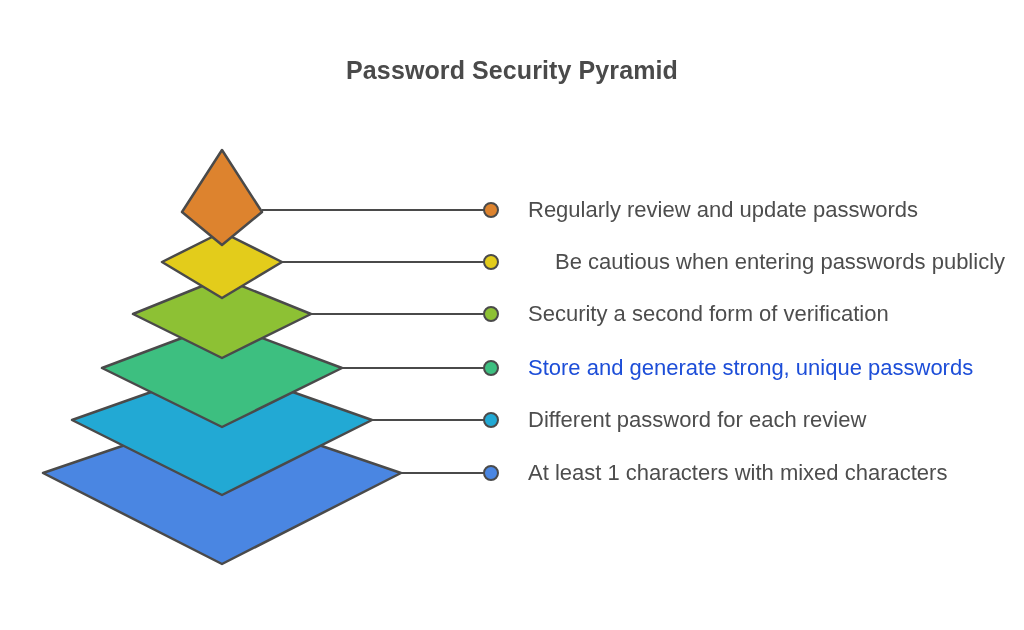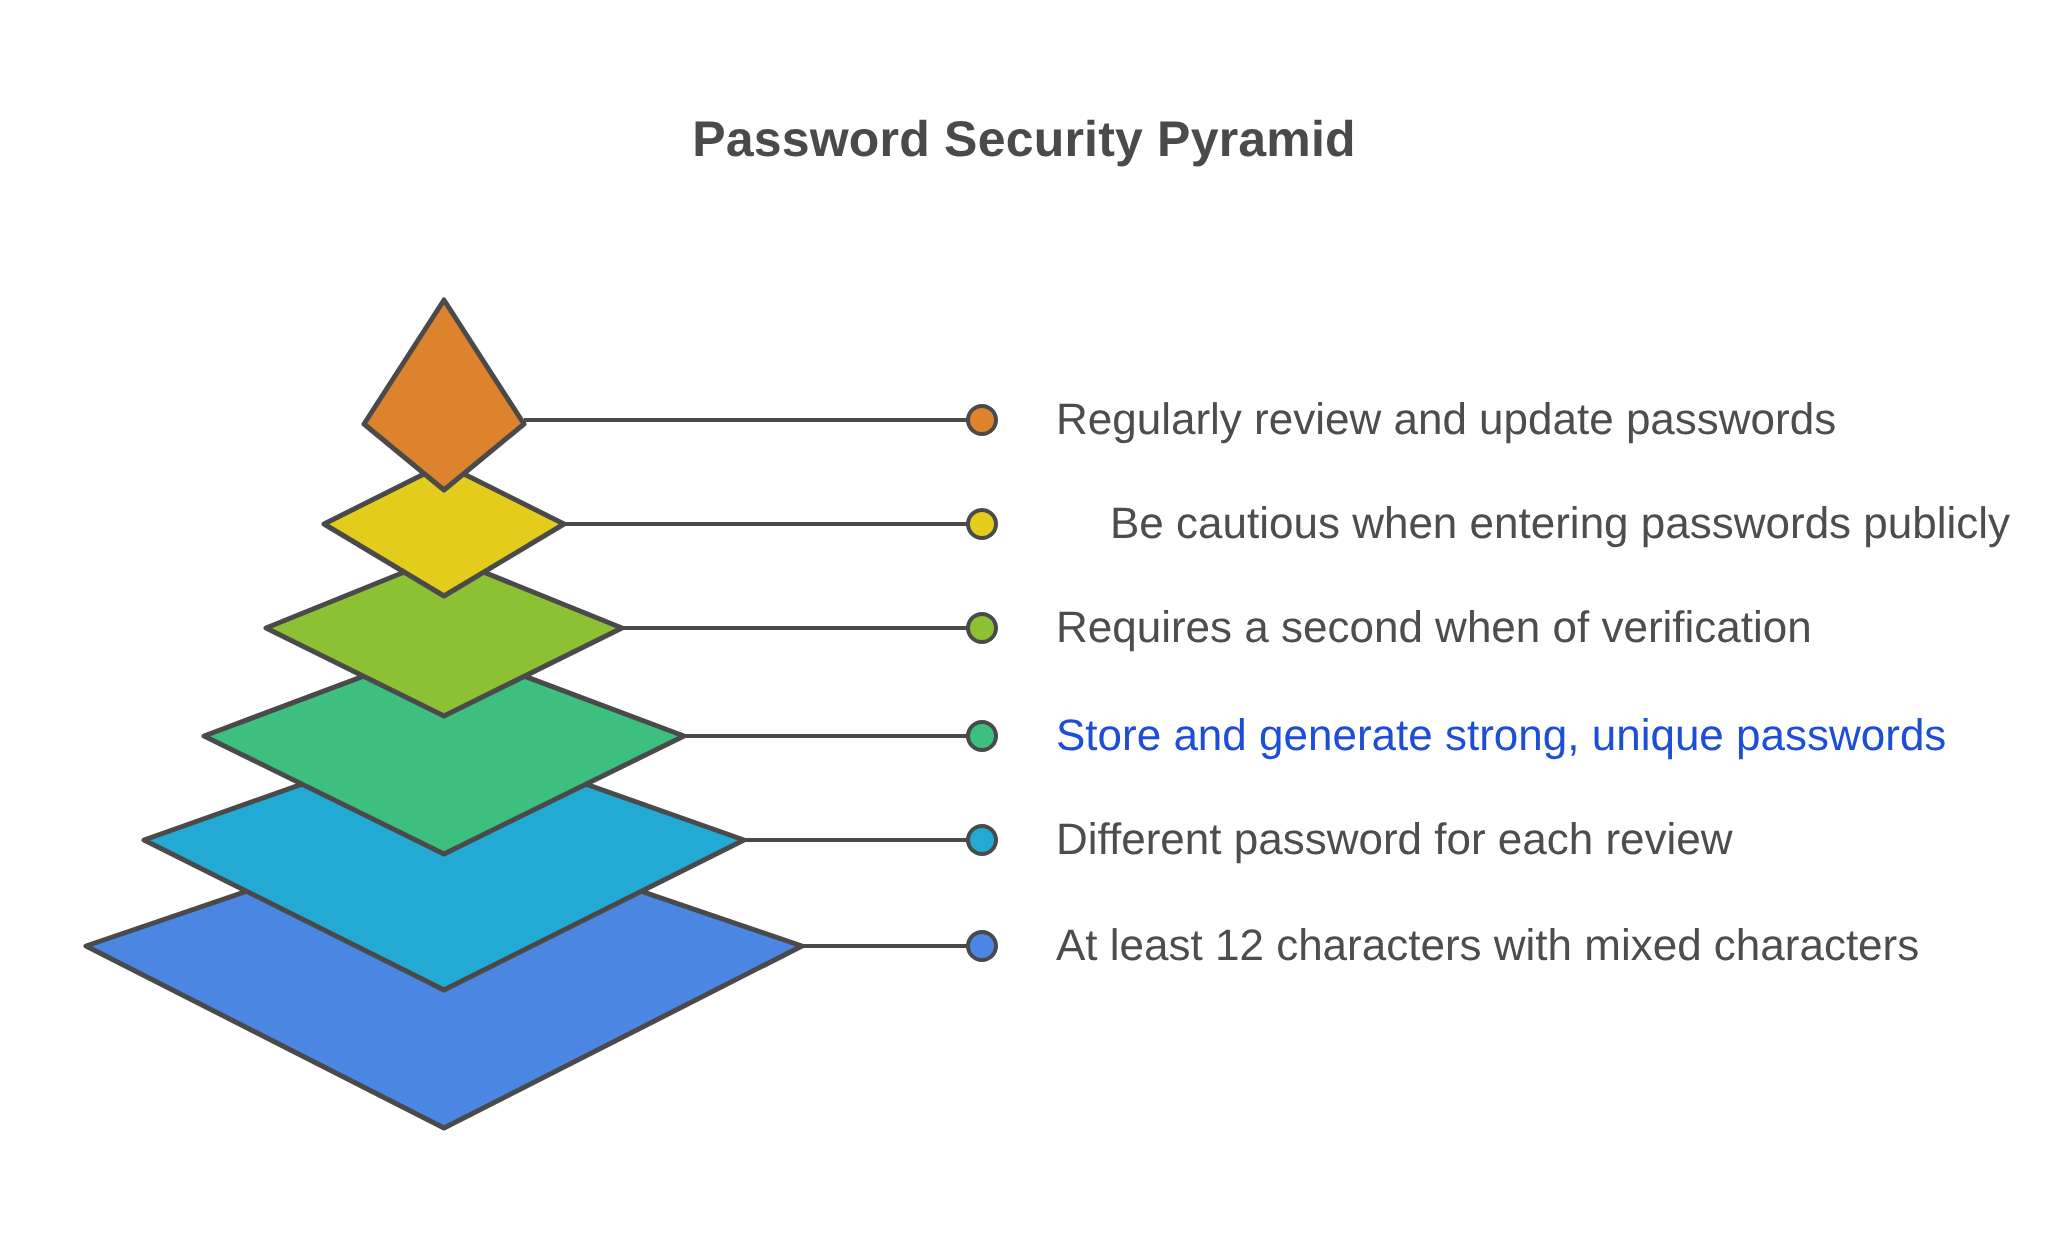--- a/index.html
+++ b/index.html
@@ -77,19 +77,19 @@
         <circle cx="491" cy="314" r="7" fill="#8dc134" stroke="#4a4a4a" stroke-width="2"></circle>
         <circle cx="491" cy="368" r="7" fill="#3dbf80" stroke="#4a4a4a" stroke-width="2"></circle>
         <circle cx="491" cy="420" r="7" fill="#22a9d4" stroke="#4a4a4a" stroke-width="2"></circle>
         <circle cx="491" cy="473" r="7" fill="#4a86e2" stroke="#4a4a4a" stroke-width="2"></circle>
       </g>
   </svg>
 
   <div id="labels-layer">
       <div class="label-text" style="left: 528px; top: 210px; color: rgb(77, 77, 77);">Regularly review and update passwords</div>
       <div class="label-text" style="left: 555px; top: 262px; color: rgb(77, 77, 77);">Be cautious when entering passwords publicly</div>
-      <div class="label-text" style="left: 528px; top: 314px; color: rgb(77, 77, 77);">Requires a second when of verification</div>
+      <div class="label-text" style="left: 528px; top: 314px; color: rgb(77, 77, 77);">Security a second form of verification</div>
       <div class="label-text" style="left: 528px; top: 368px; color: #1d4ed8;">Store and generate strong, unique passwords</div>
       <div class="label-text" style="left: 528px; top: 420px; color: rgb(77, 77, 77);">Different password for each review</div>
-      <div class="label-text" style="left: 528px; top: 473px; color: rgb(77, 77, 77);">At least 12 characters with mixed characters</div>
+      <div class="label-text" style="left: 528px; top: 473px; color: rgb(77, 77, 77);">At least 1 characters with mixed characters</div>
     </div>
 
 </div>
 
 </body></html>

